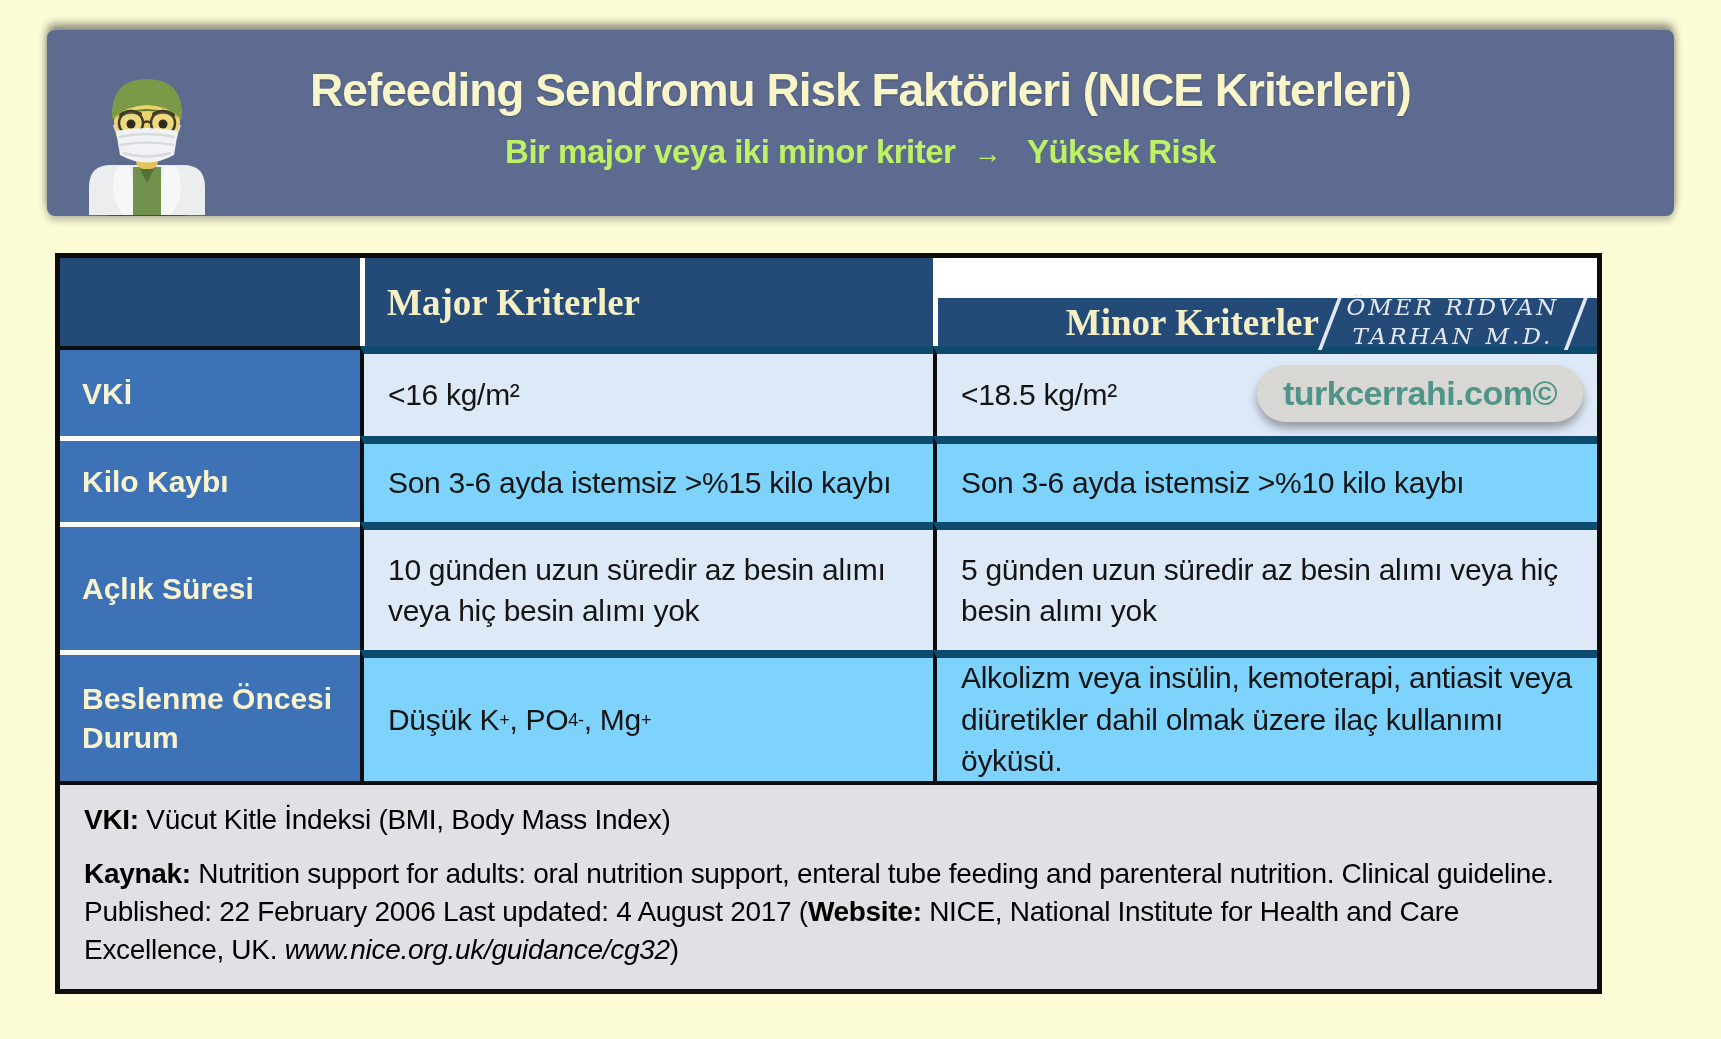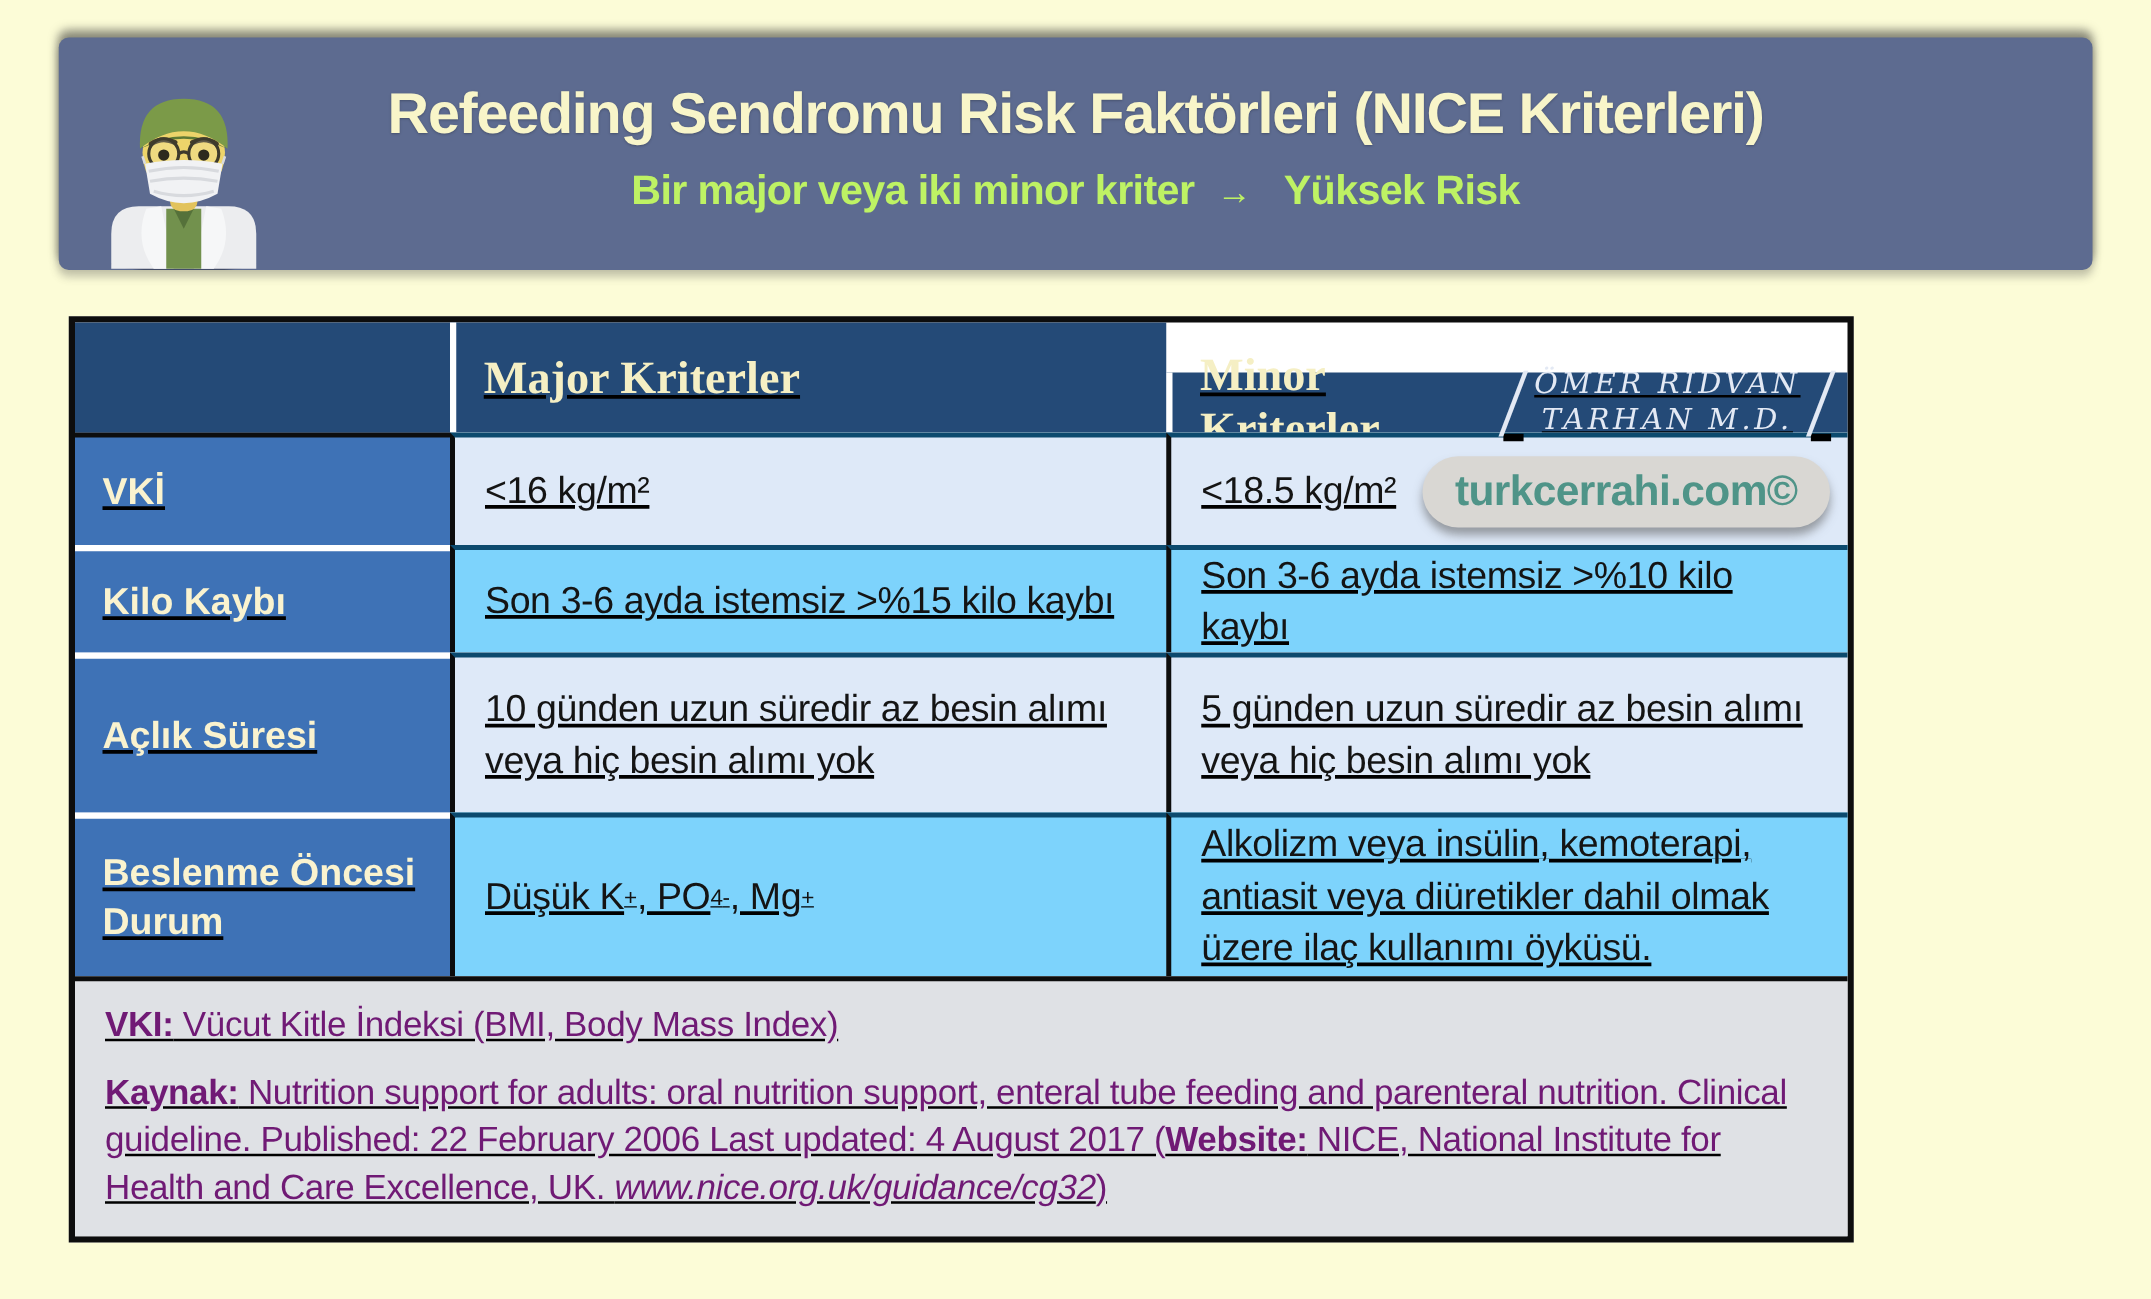--- a/index.html
+++ b/index.html
@@ -23,26 +23,25 @@
     color:#F8F5C9; text-shadow:0 1px 2px rgba(0,0,0,.25);
   }
   .banner-subtitle {
     margin-top:16px; font-size:33px; font-weight:bold; letter-spacing:-0.5px;
     color:#bef264;
   }
   .banner-subtitle .arrow { font-size:28px; padding:0 26px 0 18px; }
 
   
   .tbl {
-    position:absolute; left:55px; top:253px; width:1428px;
+    position:absolute; left:55px; top:253px; width:1547px;
     border:5px solid #0D0D0D; background:#fff;
     display:grid;
     grid-template-columns:300px 573px 1fr;
     grid-template-rows:88px 90px 86px 128px 131px auto;
-    text-decoration:underline;
   }
   .cell { display:flex; align-items:center; }
 
   .hdr { background:#244A77; color:#F5EFC4;
          font-family:"Liberation Serif", serif; font-weight:bold; font-size:37px; }
   .hdr.sep { border-left:5px solid #FFFFFF; padding-left:22px; }
   .hdr-minor { justify-content:flex-end; padding-right:10px;margin-top:40px; }
 
   .signature { display:flex; align-items:center; color:#E3E9F4;
                font-family:"DejaVu Serif", serif; font-style:italic; font-weight:normal; }
@@ -50,28 +49,28 @@
   .sig-lines { text-align:center; font-size:23px; letter-spacing:3px; line-height:1.25;
                margin:0 6px; white-space:nowrap; }
 
   .lbl { background:#3E72B6; color:#FAF3CF; font-weight:bold; font-size:30px;
          padding:8px 12px 8px 22px; line-height:1.3; }
   .lbl.wsep { border-top:5px solid #FFFFFF; }
   .lbl.bsep { border-top:4px solid #0D0D0D;text-align:center; }
 
   .data { font-size:30px; color:#141414; letter-spacing:-0.3px; line-height:1.38;
           padding:10px 20px 10px 24px;
-          border-left:4px solid #0D0D0D; border-top:4px solid #0c4a6e; }
+          border-left:4px solid #0D0D0D; border-top:8px solid #0c4a6e; }
   .shade-light { background:#DEE9F8; }
   .shade-dark  { background:#7dd3fc; }
   .data sup { font-size:60%; vertical-align:super; line-height:0; }
   .data sub { font-size:60%; vertical-align:sub; line-height:0; }
 
   .footer { grid-column:1 / -1; background:#DFE1E5; border-top:4px solid #0D0D0D;
-            display:block; padding:16px 24px 20px 24px; font-size:28px; color:#701a75;
+            display:block; padding:16px 24px 20px 24px; font-size:28px; color:#000000;
             letter-spacing:-0.3px; }
   .footer p { line-height:1.36; }
   .footer p + p { margin-top:16px; }
   .footer b { font-weight:bold; }
   .footer i { font-style:italic; }
 
   .watermark {
     position:absolute; right:14px; top:107px; height:57px;
     background:#D9D7D3; border-radius:30px; padding:14px 26px;
     display:flex; align-items:center;

